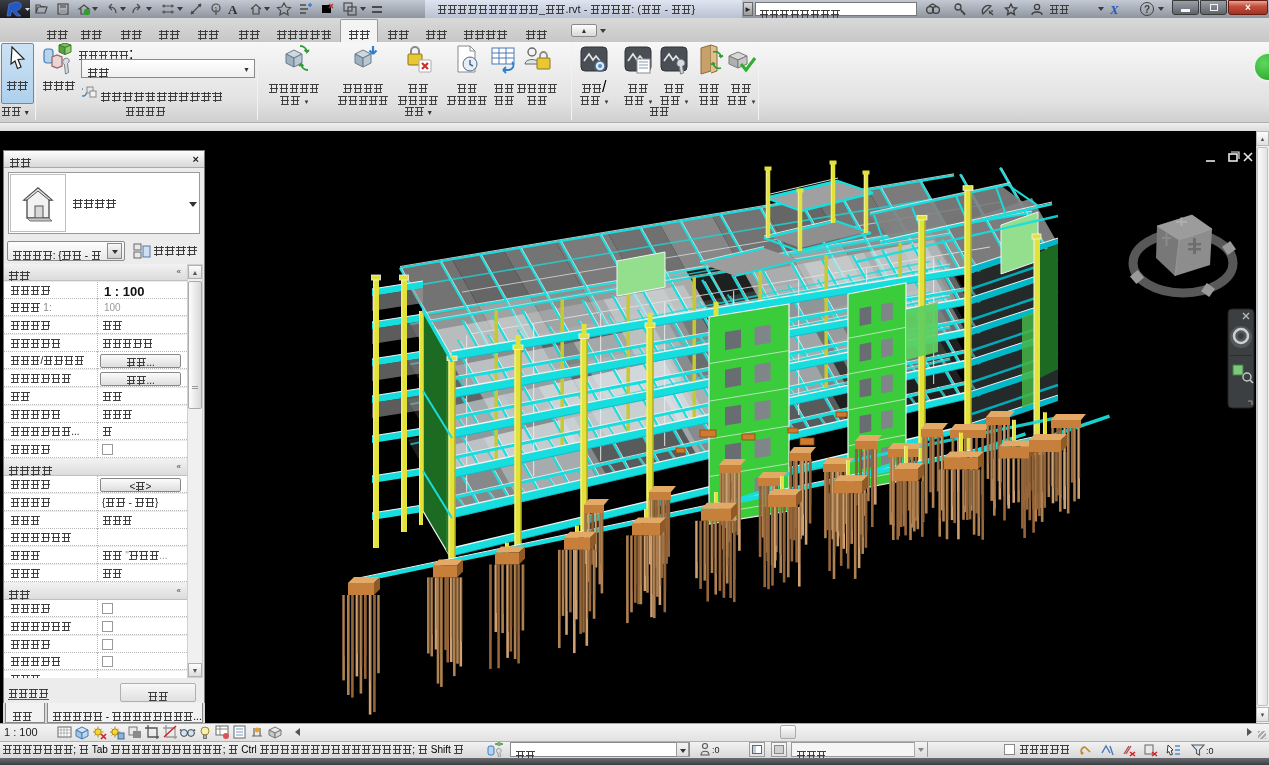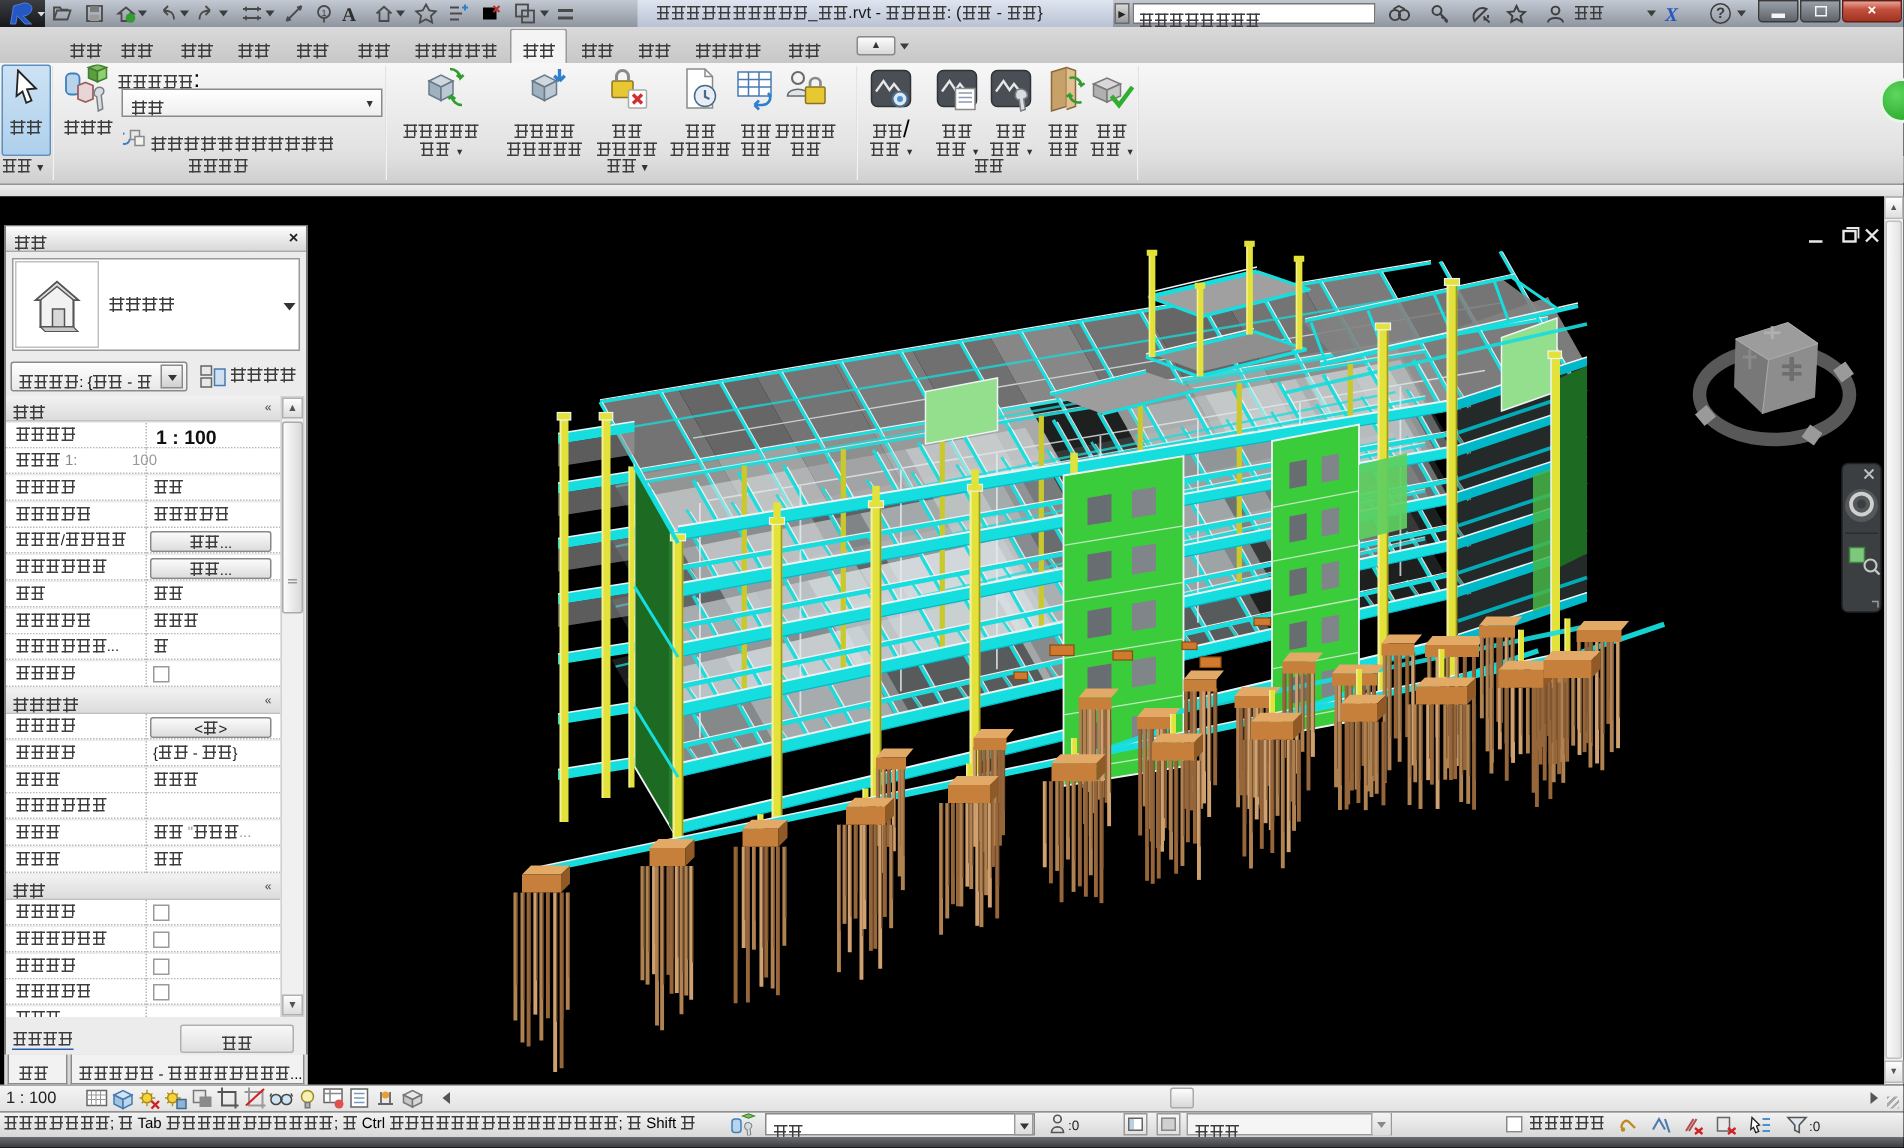--- a/index.html
+++ b/index.html
@@ -1523,21 +1523,21 @@
     </svg>
     <div class="ab" style="left:153px;top:245px;font-size:11px"><i class="z"></i><i class="z"></i><i class="z"></i><i class="z"></i></div>
     <div class="ab" style="left:4px;top:264px;width:183px;height:17px;background:linear-gradient(#f2f2f2,#dcdcdc);border-bottom:1px solid #c0c0c0"><span style="margin-left:4px;font-size:11px;position:relative;top:2px"><i class="z"></i><i class="z"></i></span><span style="position:absolute;right:6px;top:3px;font-size:8px;color:#444">«</span></div>
     <div class="ab" style="left:4px;top:282px;width:183px;height:17px;background:#fff;border-bottom:1px dotted #b8b8b8"></div>
     <div class="ab" style="left:97px;top:282px;width:1px;height:17px;border-left:1px dotted #b8b8b8"></div>
     <div class="ab" style="left:10px;top:285px;font-size:10px;white-space:nowrap;color:#222"><i class="z s9"></i><i class="z s9"></i><i class="z s9"></i><i class="z s9"></i></div>
     <div class="ab" style="left:104px;top:284px;font-size:13px;font-weight:bold;color:#111">1 : 100</div>
     <div class="ab" style="left:4px;top:299px;width:183px;height:17px;background:#fff;border-bottom:1px dotted #b8b8b8"></div>
     <div class="ab" style="left:97px;top:299px;width:1px;height:17px;border-left:1px dotted #b8b8b8"></div>
     <div class="ab" style="left:10px;top:302px;font-size:10px;white-space:nowrap;color:#8a8a8a"><i class="z s9 g"></i><i class="z s9 g"></i><i class="z s9 g"></i> 1:</div>
-    <div class="ab" style="left:88px;top:302px;font-size:10px;white-space:nowrap;color:#9a9a9a">100</div>
+    <div class="ab" style="left:104px;top:302px;font-size:10px;white-space:nowrap;color:#9a9a9a">100</div>
     <div class="ab" style="left:4px;top:317px;width:183px;height:17px;background:#fff;border-bottom:1px dotted #b8b8b8"></div>
     <div class="ab" style="left:97px;top:317px;width:1px;height:17px;border-left:1px dotted #b8b8b8"></div>
     <div class="ab" style="left:10px;top:320px;font-size:10px;white-space:nowrap;color:#222"><i class="z s9"></i><i class="z s9"></i><i class="z s9"></i><i class="z s9"></i></div>
     <div class="ab" style="left:102px;top:320px;font-size:10px;white-space:nowrap;color:#222"><i class="z s9"></i><i class="z s9"></i></div>
     <div class="ab" style="left:4px;top:335px;width:183px;height:17px;background:#fff;border-bottom:1px dotted #b8b8b8"></div>
     <div class="ab" style="left:97px;top:335px;width:1px;height:17px;border-left:1px dotted #b8b8b8"></div>
     <div class="ab" style="left:10px;top:338px;font-size:10px;white-space:nowrap;color:#222"><i class="z s9"></i><i class="z s9"></i><i class="z s9"></i><i class="z s9"></i><i class="z s9"></i></div>
     <div class="ab" style="left:102px;top:338px;font-size:10px;white-space:nowrap;color:#222"><i class="z s9"></i><i class="z s9"></i><i class="z s9"></i><i class="z s9"></i><i class="z s9"></i></div>
     <div class="ab" style="left:4px;top:352px;width:183px;height:17px;background:#fff;border-bottom:1px dotted #b8b8b8"></div>
     <div class="ab" style="left:97px;top:352px;width:1px;height:17px;border-left:1px dotted #b8b8b8"></div>

